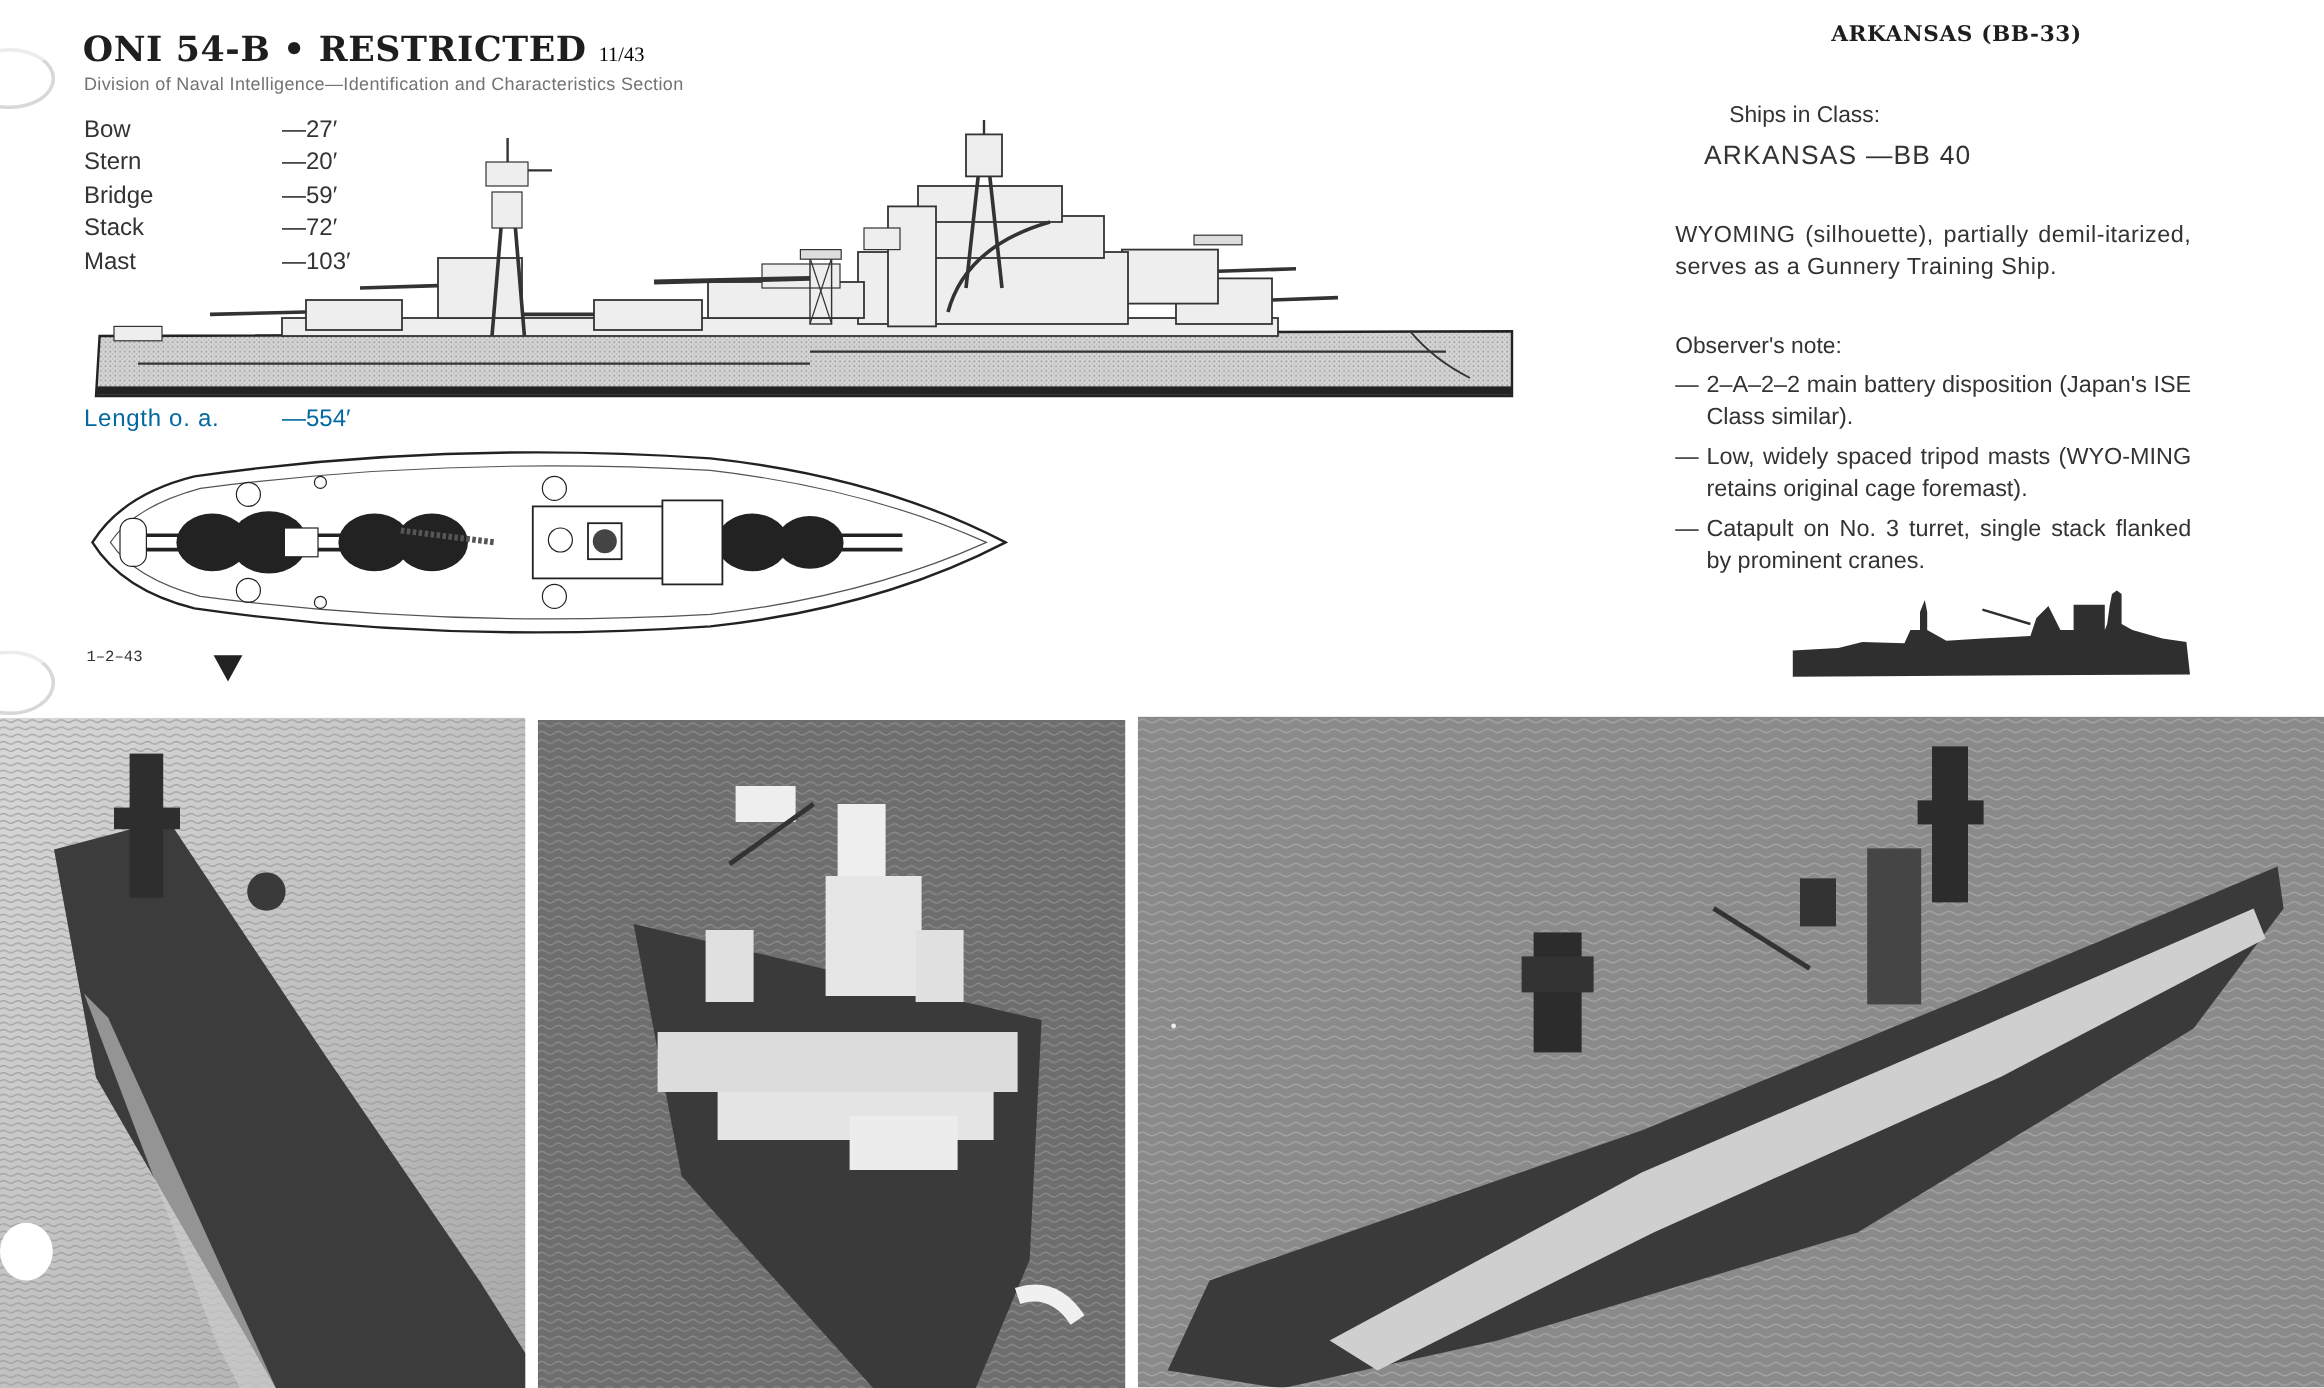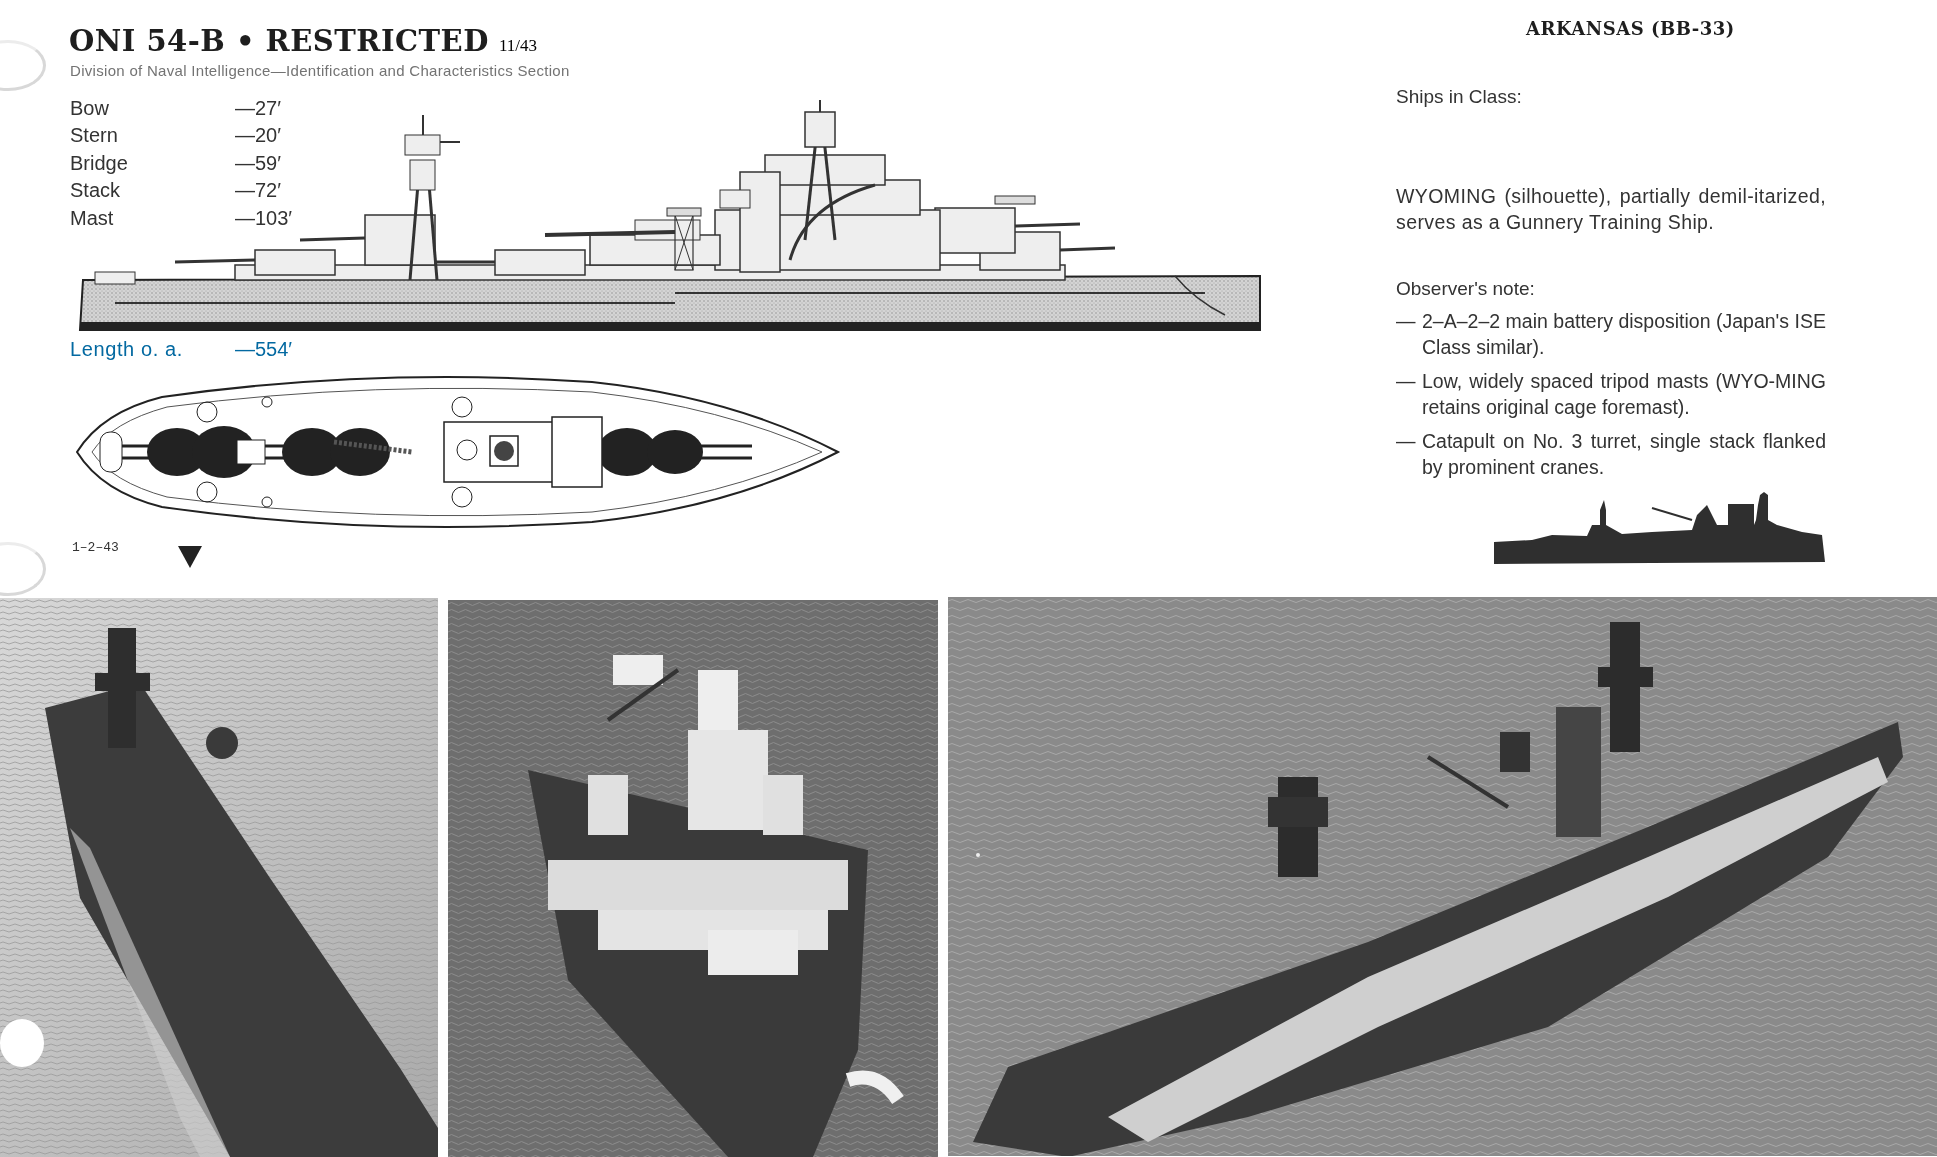--- a/index.html
+++ b/index.html
@@ -15,21 +15,21 @@
   .dims{left:70px;top:92px;font-size:20px;color:#333;font-family:"Liberation Sans",sans-serif;}
   .dims .row{height:27.5px;display:flex;align-items:flex-end;}
   .dims .lbl{width:165px;}
   .dims .val{}
   #len{left:70px;top:338px;font-size:20px;color:#0369a1;display:flex;font-family:"Liberation Sans",sans-serif;}
   #len .lbl{width:165px;letter-spacing:0.6px;}
   #dateline{left:72px;top:540px;font-size:13px;color:#333;font-family:Liberation Mono, monospace;}
   #marker{left:178px;top:546px;width:0;height:0;border-left:12px solid transparent;border-right:12px solid transparent;border-top:22px solid #222;}
 
   .rcol{left:1396px;width:430px;font-family:"Liberation Sans",sans-serif;color:#333;font-size:19px;line-height:26px;}
-  #ships-hdr{top:84px;}
+  #ships-hdr{top:84px;margin-left:45px;}
   #ships-list{top:116px;left:1420px;font-size:22px;line-height:28px;letter-spacing:1px;}
   #wyo-note{top:183px;text-align:justify;font-size:19.5px;letter-spacing:0.4px;}
   #obs-hdr{top:276px;}
   #notes{top:308px;}
   #notes .note{display:flex;margin-bottom:8px;text-align:justify;font-size:19.5px;}
   #notes .dash{width:26px;flex:none;}
   #notes .txt{flex:1;}
 
   .hole{position:absolute;border-radius:50%;border:3px solid #d8d8d8;border-left-color:transparent;border-top-color:#ececec;}
   #hole1{left:-30px;top:40px;width:70px;height:45px;}
@@ -176,20 +176,21 @@
   <circle cx="195" cy="130" r="5" fill="none" stroke="#222"></circle>
   <rect x="165" y="68" width="28" height="24" fill="#fff" stroke="#222"></rect>
   <rect x="28" y="60" width="22" height="40" rx="10" fill="#fff" stroke="#222"></rect>
 </svg>
 
 <div id="dateline" class="abs">1–2–43</div>
 <div id="marker" class="abs"></div>
 
 <div id="ships-hdr" class="abs rcol">Ships in Class:</div>
 <div id="ships-list" class="abs rcol">
+  <div>ARKANSAS —BB 40</div>
 </div>
 <div id="wyo-note" class="abs rcol">WYOMING (silhouette), partially demil-itarized, serves as a Gunnery Training Ship.</div>
 <div id="obs-hdr" class="abs rcol">Observer's note:</div>
 <div id="notes" class="abs rcol">
   <div class="note">
       <span class="dash">—</span>
       <span class="txt">2–A–2–2 main battery disposition (Japan's ISE Class similar).</span>
     </div>
   <div class="note">
       <span class="dash">—</span>

